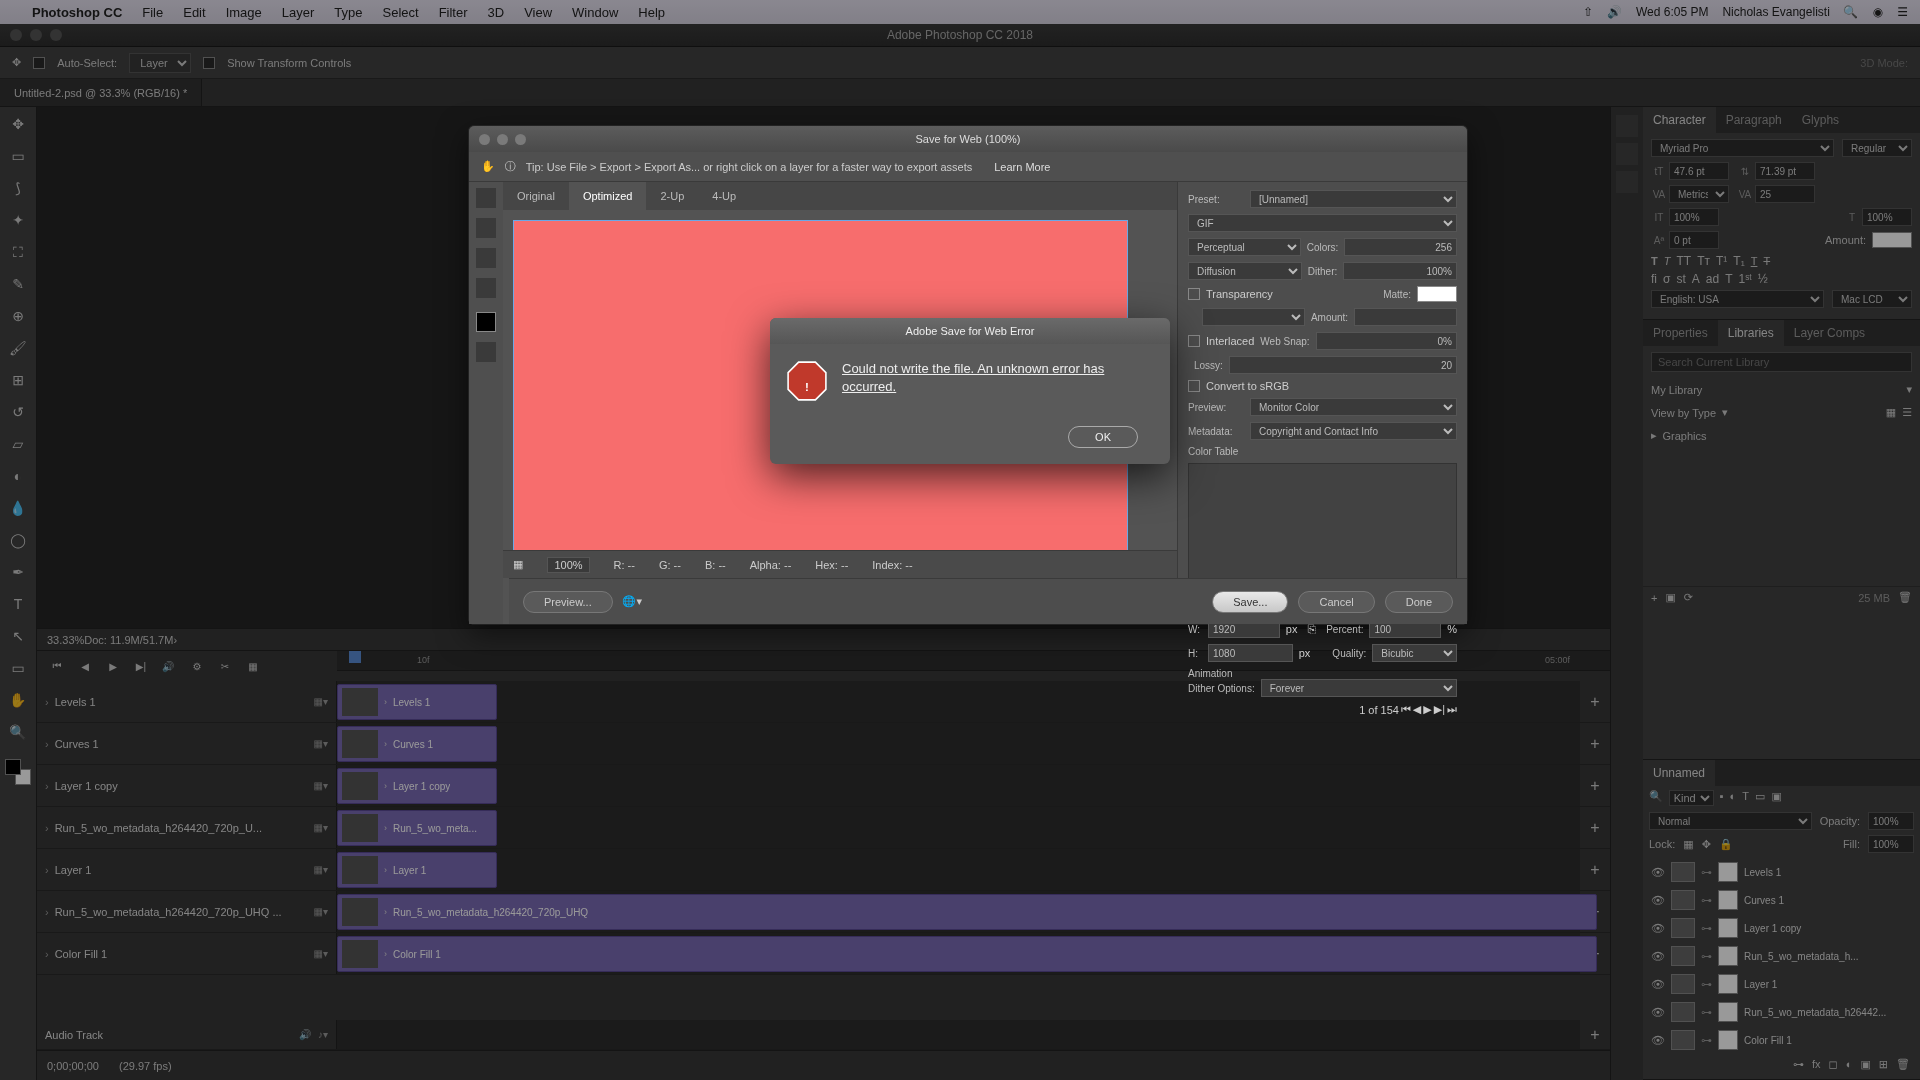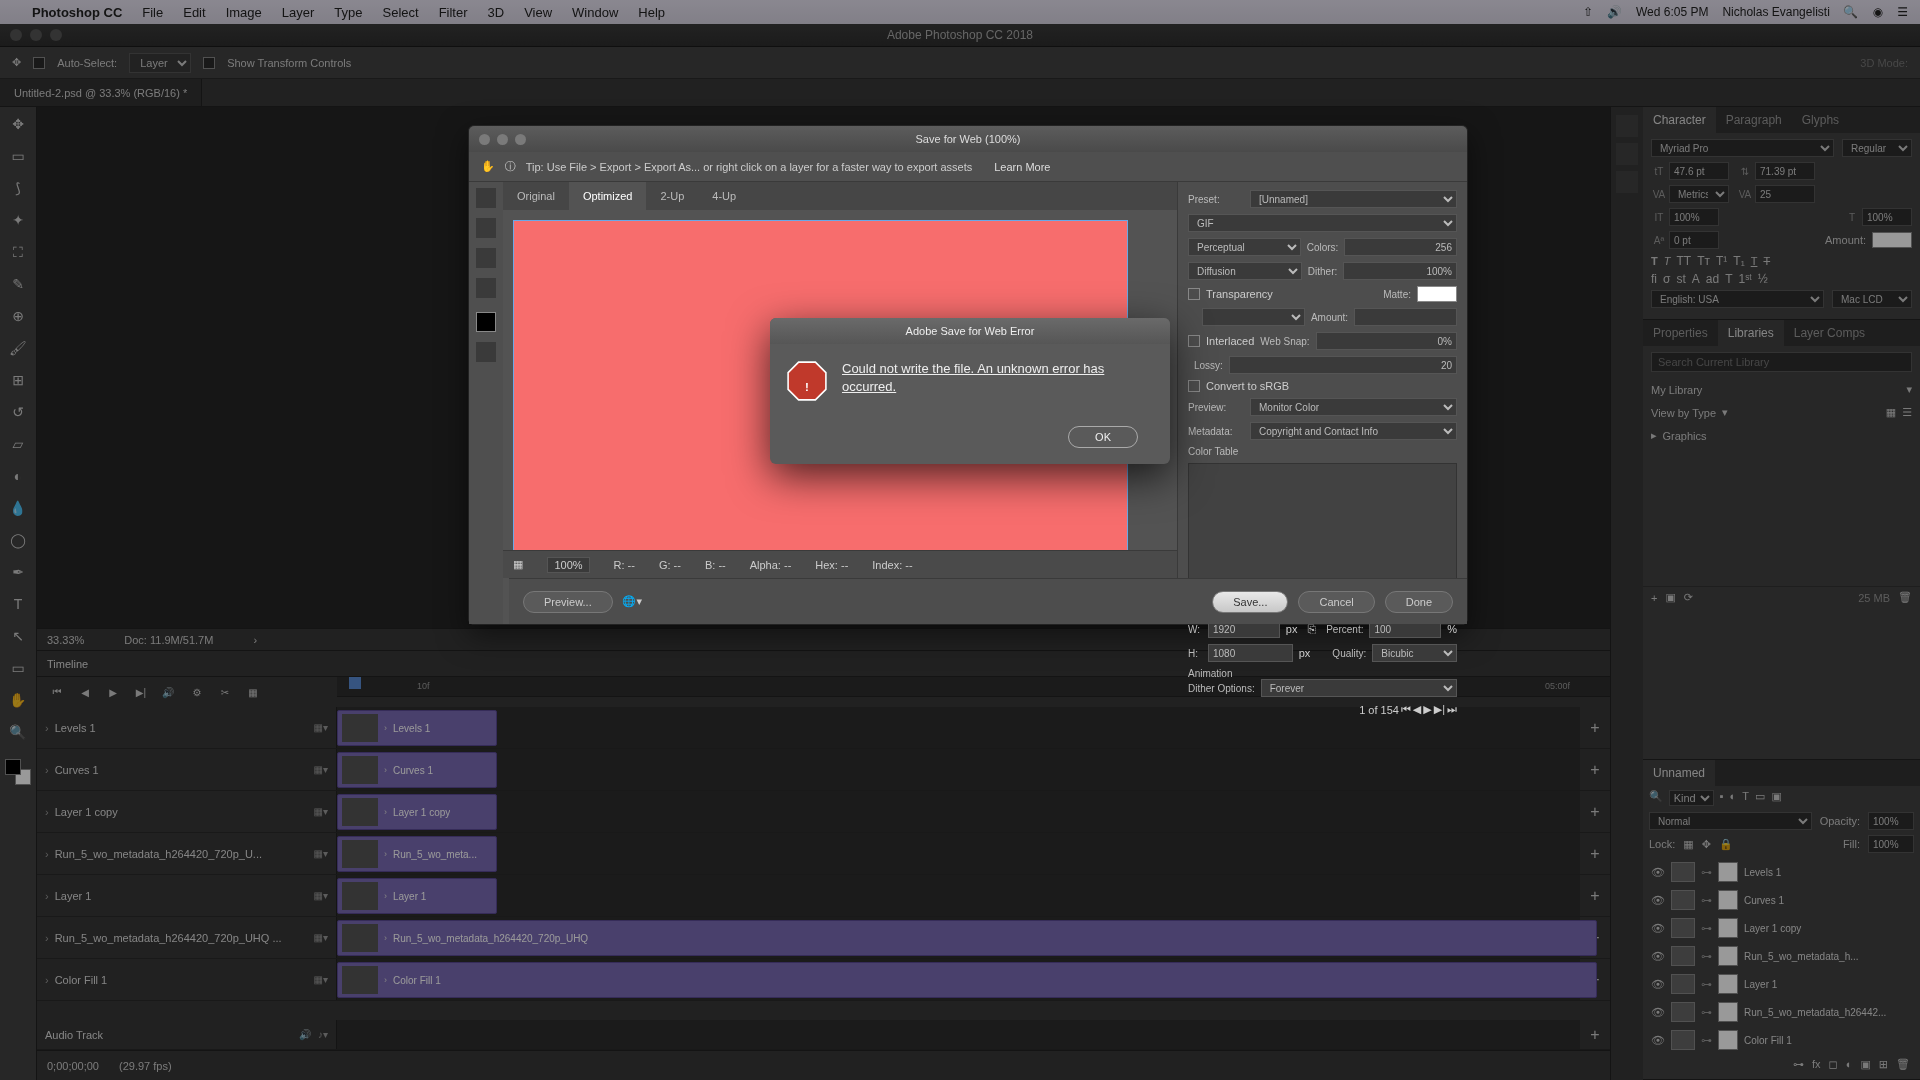--- a/index.html
+++ b/index.html
@@ -19,21 +19,21 @@
 .tabbar{height:28px;background:#383838;border-bottom:1px solid #222;display:flex;align-items:center;}
 .tabbar .tab{padding:0 14px;height:100%;display:flex;align-items:center;background:#323232;border-right:1px solid #222;color:#ccc;font-size:11px;}
 .main{display:flex;height:calc(100% - 24px - 23px - 32px - 28px);}
 .toolbar-left{width:37px;background:#424242;border-right:1px solid #222;display:flex;flex-direction:column;align-items:center;padding-top:6px;gap:10px;}
 .tool{width:22px;height:22px;display:flex;align-items:center;justify-content:center;color:#ccc;font-size:14px;}
 .fgbg{position:relative;width:26px;height:26px;margin-top:6px;}
 .fgbg .bg{position:absolute;right:0;bottom:0;width:16px;height:16px;background:#fff;border:1px solid #888;}
 .fgbg .fg{position:absolute;left:0;top:0;width:16px;height:16px;background:#000;border:1px solid #888;}
 .canvas-area{flex:1;display:flex;flex-direction:column;background:#262626;position:relative;}
 .canvas-top{flex:1;position:relative;}
-.status-line{height:22px;background:#383838;display:flex;align-items:center;padding:0 10px;gap:40px;color:#999;font-size:10px;border-top:1px solid #222;}
+.status-line{height:22px;background:#383838;display:flex;align-items:center;padding:0 10px;color:#999;font-size:10px;border-top:1px solid #222;}
 .timeline-panel{height:430px;background:#383838;border-top:1px solid #222;display:flex;flex-direction:column;}
 .timeline-header{height:26px;background:#383838;padding:0 10px;display:flex;align-items:center;border-bottom:1px solid #222;}
 .timeline-header span{color:#ddd;font-size:11px;}
 .timeline-controls{height:30px;display:flex;align-items:center;padding:0 10px;gap:8px;}
 .tl-btn{width:20px;height:20px;color:#ccc;display:flex;align-items:center;justify-content:center;font-size:10px;}
 .timeline-ruler{height:20px;background:#2e2e2e;position:relative;margin-left:300px;border-bottom:1px solid #222;}
 .playhead{position:absolute;left:12px;top:0;width:12px;height:12px;background:#5a8dd6;}
 .ruler-tick{position:absolute;top:4px;font-size:9px;color:#999;}
 .tracks{flex:1;overflow:hidden;}
 .track{height:42px;display:flex;border-bottom:1px solid #2a2a2a;}
@@ -199,23 +199,20 @@
   </div>
 
   <div class="canvas-area">
     <div class="canvas-top"></div>
     <div class="status-line">
       <span>33.33%</span>
       <span>Doc: 11.9M/51.7M</span>
       <span>›</span>
     </div>
     <div class="timeline-panel">
-      <div class="timeline-header">
-          <span>Timeline</span>
-        </div>
       <div style="display:flex;">
         <div class="timeline-controls" style="width:300px;">
           <div class="tl-btn">⏮</div>
           <div class="tl-btn">◀</div>
           <div class="tl-btn">▶</div>
           <div class="tl-btn">▶|</div>
           <div class="tl-btn">🔊</div>
           <div class="tl-btn">⚙</div>
           <div class="tl-btn">✂</div>
           <div class="tl-btn">▦</div>

